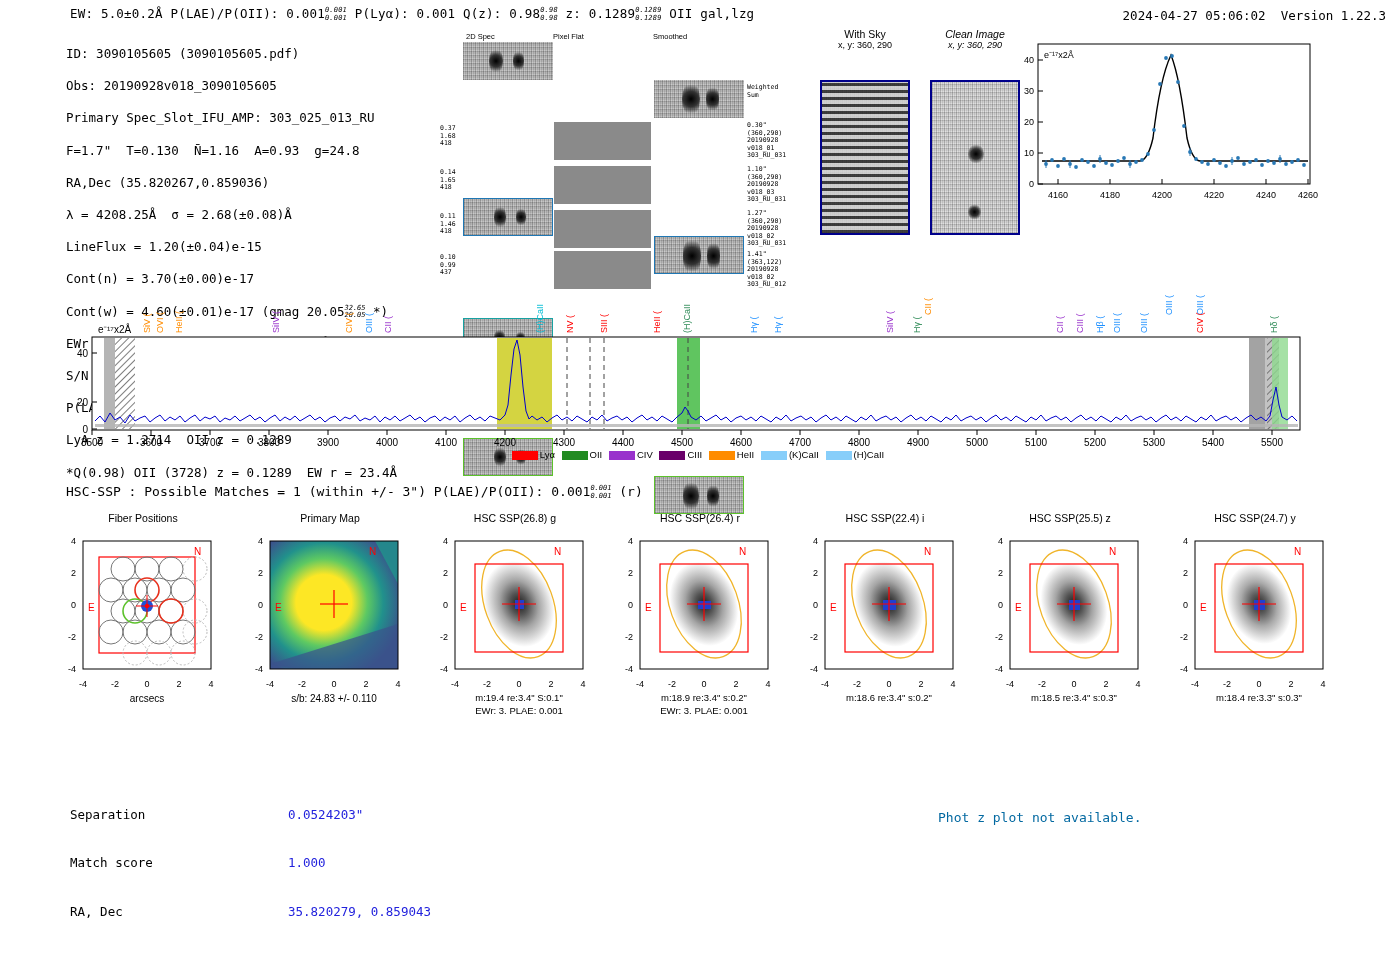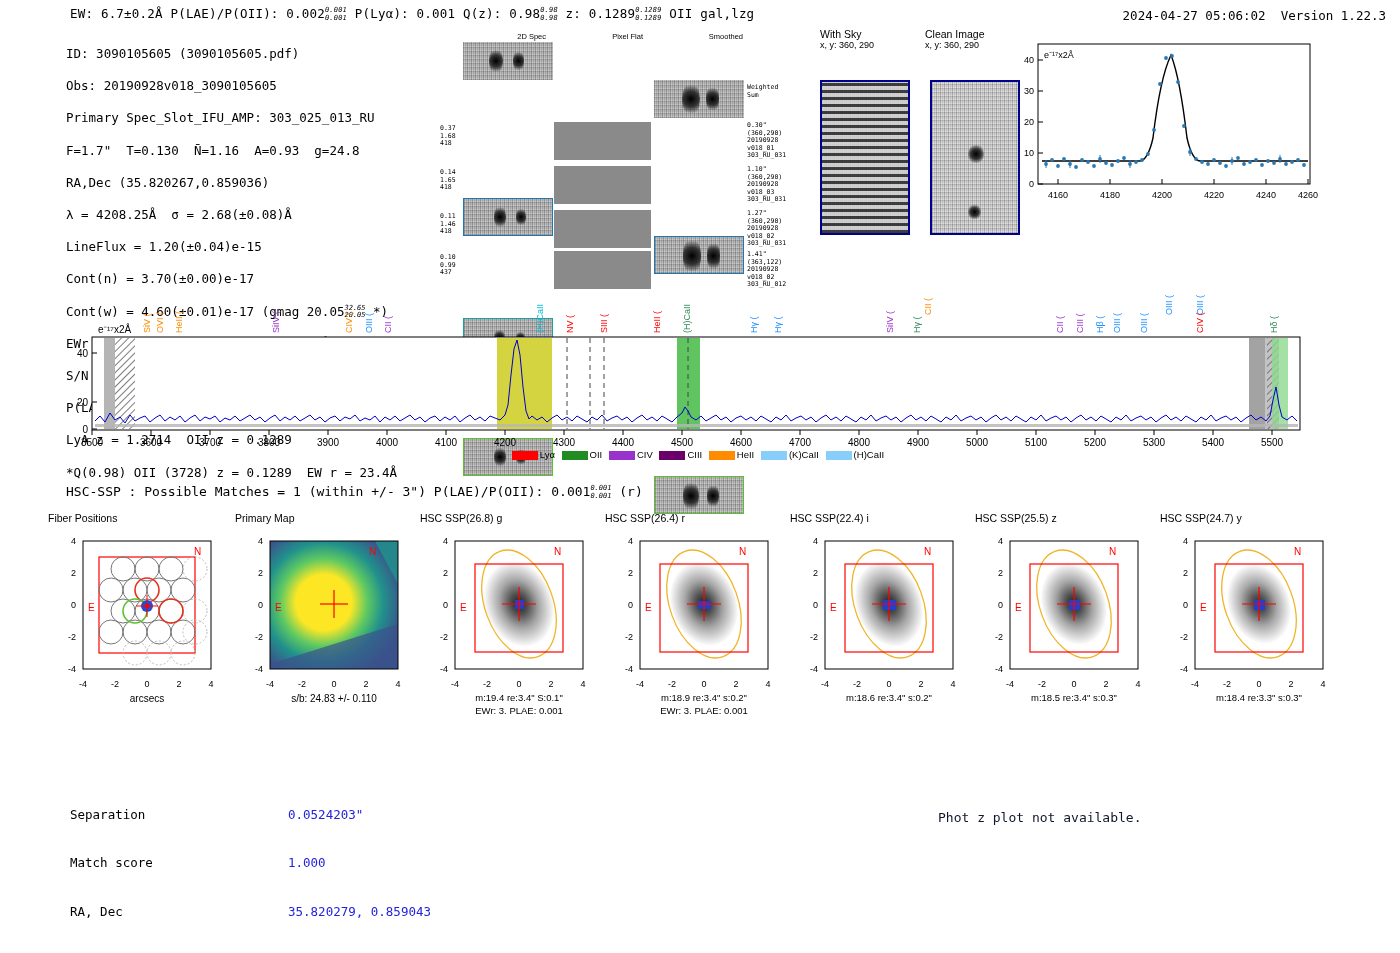--- a/index.html
+++ b/index.html
@@ -5,45 +5,45 @@
   html,body{margin:0;padding:0;background:#fff;}
   body{width:1400px;height:953px;position:relative;font-family:"DejaVu Sans Mono","Liberation Mono",monospace;color:#000;overflow:hidden;}
   .abs{position:absolute;}
   .mono{font-family:"DejaVu Sans Mono","Liberation Mono",monospace;}
   .supsub{display:inline-block;font-size:7px;line-height:7.5px;vertical-align:middle;text-align:left;position:relative;top:0px;font-style:italic;}
   
   #topline{top:6px;left:70px;font-size:12.5px;letter-spacing:0.2px;white-space:nowrap;}
   #stamp{top:8px;right:14px;font-size:12.5px;white-space:nowrap;}
   #infoblock{top:30px;left:66px;font-size:12.5px;line-height:16.1px;white-space:pre;}
   
-  .panellabel{font-size:7.5px;text-align:right;font-family:"Liberation Sans",sans-serif;}
+  .panellabel{font-size:7.5px;text-align:left;font-family:"Liberation Sans",sans-serif;}
   .noisebox{background:#b9b9b9;position:relative;overflow:hidden;}
   .noisebox::before{content:"";position:absolute;inset:0;
     background-image:repeating-linear-gradient(90deg,rgba(0,0,0,.18) 0 1px,rgba(255,255,255,.14) 1px 2px,rgba(0,0,0,.07) 2px 3px,rgba(255,255,255,.05) 3px 4px),
                      repeating-linear-gradient(0deg,rgba(0,0,0,.16) 0 1px,rgba(255,255,255,.12) 1px 2px,rgba(0,0,0,.05) 2px 4px);}
   .blob{position:absolute;border-radius:50%;background:radial-gradient(circle,#000 0%,#333 40%,rgba(120,120,120,0) 75%);}
   .flatgray{background:#8a8a8a;}
   .rowlabel{font-size:6.5px;line-height:7.6px;font-family:"DejaVu Sans Mono",monospace;white-space:pre;}
   
-  .cutTitle{font-size:10.5px;font-family:"Liberation Sans",sans-serif;text-align:left;}
+  .cutTitle{font-size:10.5px;font-family:"Liberation Sans",sans-serif;text-align:center;}
   .axlab{font-size:9px;font-family:"Liberation Sans",sans-serif;fill:#000;}
   
   #btmlabels{left:70px;top:775px;font-size:12.5px;line-height:16.1px;white-space:pre;}
   #btmvalues{left:288px;top:775px;font-size:12.5px;line-height:16.1px;white-space:pre;color:#2222dd;}
-  #photznote{left:938px;top:810px;font-size:13px;color:#0f172a;}
+  #photznote{left:938px;top:810px;font-size:13px;color:#0369a1;}
   #hscline{left:66px;top:484px;font-size:13px;white-space:nowrap;}
   .legbox{display:inline-block;width:26px;height:9px;vertical-align:middle;}
   #legend{top:449px;left:0;width:1400px;text-align:center;font-size:9.5px;font-family:"Liberation Sans",sans-serif;}
   #legend span.lg{margin:0 4px 0 2px;}
 </style>
 </head>
 <body>
 
 <div class="abs mono" id="topline">
-  <span>EW: 6.7±0.2Å  P(LAE)/P(OII): 0.002</span><span class="supsub"><span>0.001</span><br><span>0.001</span></span><span>  P(Lyα): 0.001  Q(z): 0.98</span><span class="supsub"><span>0.98</span><br><span>0.98</span></span><span>  z: 0.1289</span><span class="supsub"><span>0.1289</span><br><span>0.1289</span></span><span>  OII    gal,lzg</span>
+  <span>EW: 5.0±0.2Å  P(LAE)/P(OII): 0.001</span><span class="supsub"><span>0.001</span><br><span>0.001</span></span><span>  P(Lyα): 0.001  Q(z): 0.98</span><span class="supsub"><span>0.98</span><br><span>0.98</span></span><span>  z: 0.1289</span><span class="supsub"><span>0.1289</span><br><span>0.1289</span></span><span>  OII    gal,lzg</span>
 </div>
 <div class="abs mono" id="stamp">
   <span>2024-04-27 05:06:02</span>&nbsp;&nbsp;<span>Version 1.22.3</span>
 </div>
 
 <div class="abs mono" id="infoblock">
 <div>ID: 3090105605 (3090105605.pdf)</div>
 <div>Obs: 20190928v018_3090105605</div>
 <div>Primary Spec_Slot_IFU_AMP: 303_025_013_RU</div>
 <div>F=1.7"  T=0.130  N̄=1.16  A=0.93  g=24.8</div>
@@ -124,21 +124,21 @@
   <div class="abs rowlabel" style="left:289px;top:219px;">1.41"<br>(363,122)<br>20190928<br>v018_02<br>303_RU_012</div>
 </div>
 
 <div class="abs" style="left:820px;top:28px;">
   <div class="cutTitle" style="width:90px;">With Sky</div>
   <div class="cutTitle" style="width:90px;font-size:9px;">x, y: 360, 290</div>
   <div class="abs noisebox" style="left:0px;top:30px;width:90px;height:155px;border:2px solid #00008b;box-sizing:border-box;background:#9a9a9a;">
     <div style="position:absolute;inset:0;background:repeating-linear-gradient(0deg,#2e2e2e 0 3px,#d8d8d8 3px 7px);opacity:.85;"></div>
   </div>
 </div>
-<div class="abs" style="left:925px;top:28px;">
+<div class="abs" style="left:925px;top:28px;font-style:italic;">
   <div class="cutTitle" style="width:100px;">Clean Image</div>
   <div class="cutTitle" style="width:100px;font-size:9px;">x, y: 360, 290</div>
   <div class="abs noisebox" style="left:5px;top:30px;width:90px;height:155px;border:2px solid #00008b;box-sizing:border-box;background:#d7d7d7;">
     <div class="blob" style="left:36px;top:62px;width:16px;height:20px;"></div>
     <div class="blob" style="left:36px;top:122px;width:13px;height:16px;"></div>
   </div>
 </div>
 
 <svg class="abs" style="left:1020px;top:38px;" width="310" height="180">
   <rect x="18" y="6" width="272" height="140" fill="#fff" stroke="#000" stroke-width="1"></rect>

